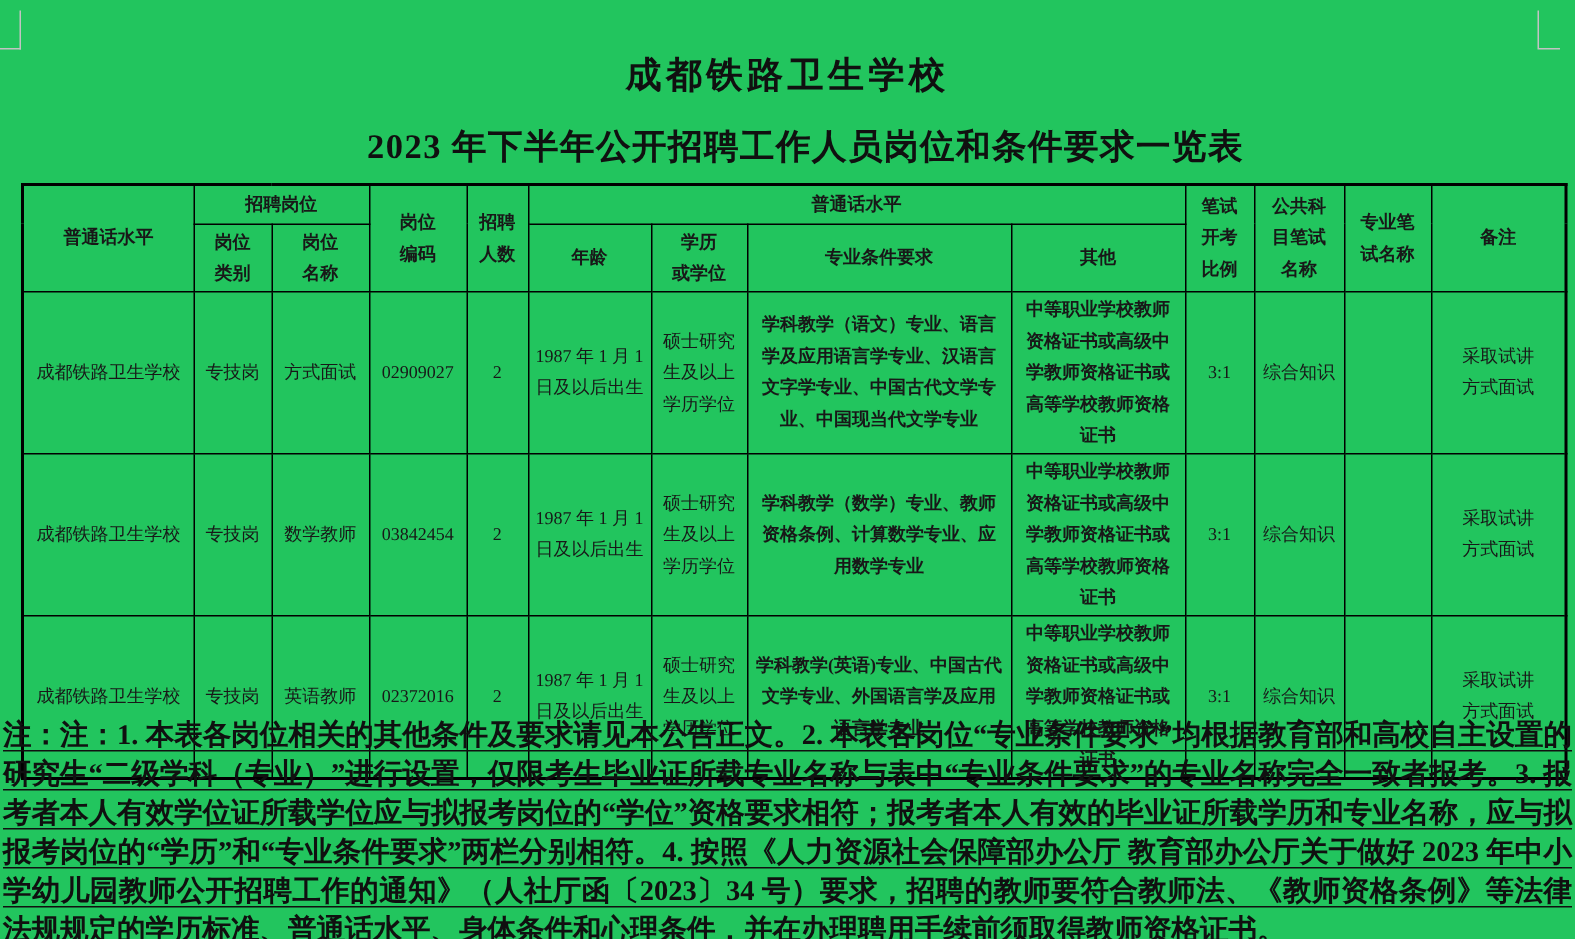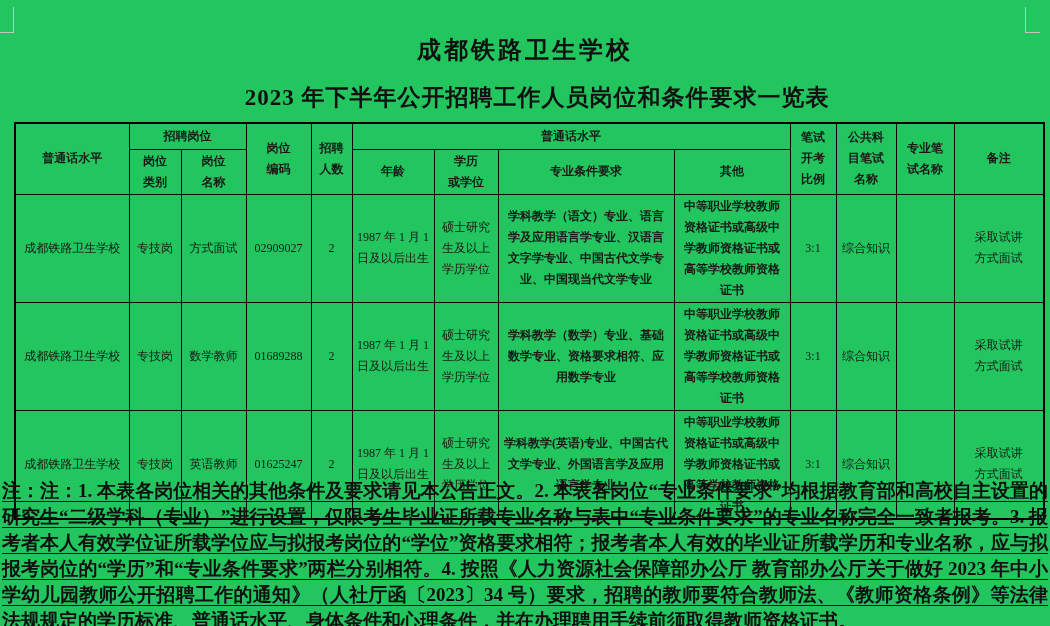--- a/index.html
+++ b/index.html
@@ -108,41 +108,41 @@
       <td>综合知识</td>
       <td></td>
       <td>采取试讲
 方式面试</td>
     </tr>
 
     <tr class="r2">
       <td>成都铁路卫生学校</td>
       <td>专技岗</td>
       <td>数学教师</td>
-      <td>01689288</td>
+      <td>03842454</td>
       <td>2</td>
       <td>1987 年 1 月 1
 日及以后出生</td>
       <td>硕士研究
 生及以上
 学历学位</td>
-      <td class="just">学科教学（数学）专业、基础数学专业、资格要求相符、应用数学专业</td>
+      <td class="just">学科教学（数学）专业、教师资格条例、计算数学专业、应用数学专业</td>
       <td class="just">中等职业学校教师资格证书或高级中学教师资格证书或高等学校教师资格证书</td>
       <td>3:1</td>
       <td>综合知识</td>
       <td></td>
       <td>采取试讲
 方式面试</td>
     </tr>
 
     <tr class="r3">
       <td>成都铁路卫生学校</td>
       <td>专技岗</td>
       <td>英语教师</td>
-      <td>01625247</td>
+      <td>02372016</td>
       <td>2</td>
       <td>1987 年 1 月 1
 日及以后出生</td>
       <td>硕士研究
 生及以上
 学历学位</td>
       <td class="just">学科教学(英语)专业、中国古代文学专业、外国语言学及应用语言学专业</td>
       <td class="just">中等职业学校教师资格证书或高级中学教师资格证书或高等学校教师资格证书</td>
       <td>3:1</td>
       <td>综合知识</td>

